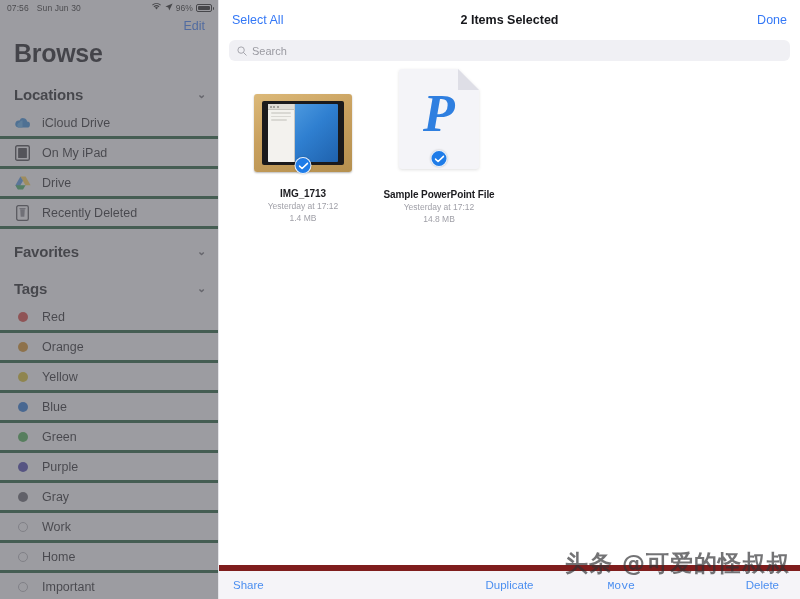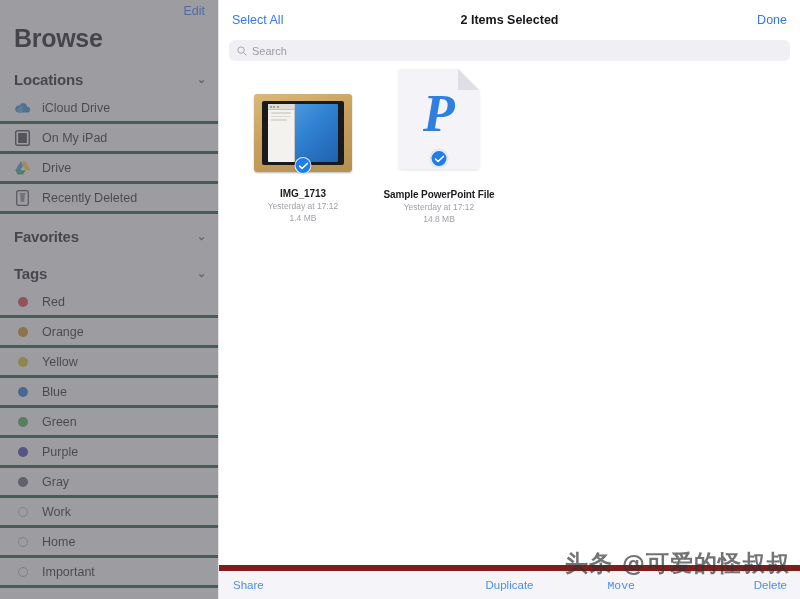--- a/index.html
+++ b/index.html
@@ -158,36 +158,59 @@
 
   .bottom-toolbar {
     flex:0 0 34px; height:34px;
     background:#f5f4f8; border-top:6px solid #7f1d1d;
     display:flex; align-items:center; position:relative;
   }
   .bt-item { font-size:11.5px; color:#4b8ef0; position:absolute; }
   .bt-share { left:14px; }
   .bt-dup { left:50%; transform:translateX(-50%); }
   .bt-move { right:165px;font-family:Liberation Mono, monospace; }
-  .bt-del { right:13px;padding-left:7px; }
+  .bt-del { right:21px;padding-left:7px; }
 
   #watermark {
     position:absolute; right:10px; bottom:20px; z-index:60;
     font-size:23px; font-weight:bold; color:rgba(48,48,52,0.68);
     letter-spacing:1px; pointer-events:none; white-space:nowrap;
     font-family:"DejaVu Sans", sans-serif;
   }
 </style>
 </head>
 <body>
 
 <div id="app">
 
   <aside id="sidebar">
 
+    <div class="statusbar">
+      <span class="sb-time">07:56</span>
+      <span class="sb-date">Sun Jun 30</span>
+      <span class="sb-right">
+        <span>
+          <svg width="11" height="9" viewBox="0 0 11 9">
+              <path d="M5.5 7.6 L7.1 5.6 A2.6 2.6 0 0 0 3.9 5.6 Z" fill="#1a1a1a"></path>
+              <path d="M1.4 3.1 A6.2 6.2 0 0 1 9.6 3.1" stroke="#1a1a1a" stroke-width="1.1" fill="none"></path>
+              <path d="M2.9 4.8 A4 4 0 0 1 8.1 4.8" stroke="#1a1a1a" stroke-width="1.1" fill="none"></path>
+            </svg>
+        </span>
+        <span>
+          <svg width="8" height="8" viewBox="0 0 8 8">
+              <path d="M7.6 0.4 L0.4 3.6 L3.3 4.6 L4.3 7.6 Z" fill="#1a1a1a"></path>
+            </svg>
+        </span>
+        <span class="sb-batt-txt">96%</span>
+        <span class="batt-shell">
+          <span class="batt-fill"></span>
+            <span class="batt-cap"></span>
+        </span>
+      </span>
+    </div>
 
     <div class="edit-row">
       <span class="edit-btn">Edit</span>
     </div>
 
     <div class="browse-title">Browse</div>
 
     <div class="sec-head">
       <span>Locations</span>
       <span class="chev">⌄</span>

